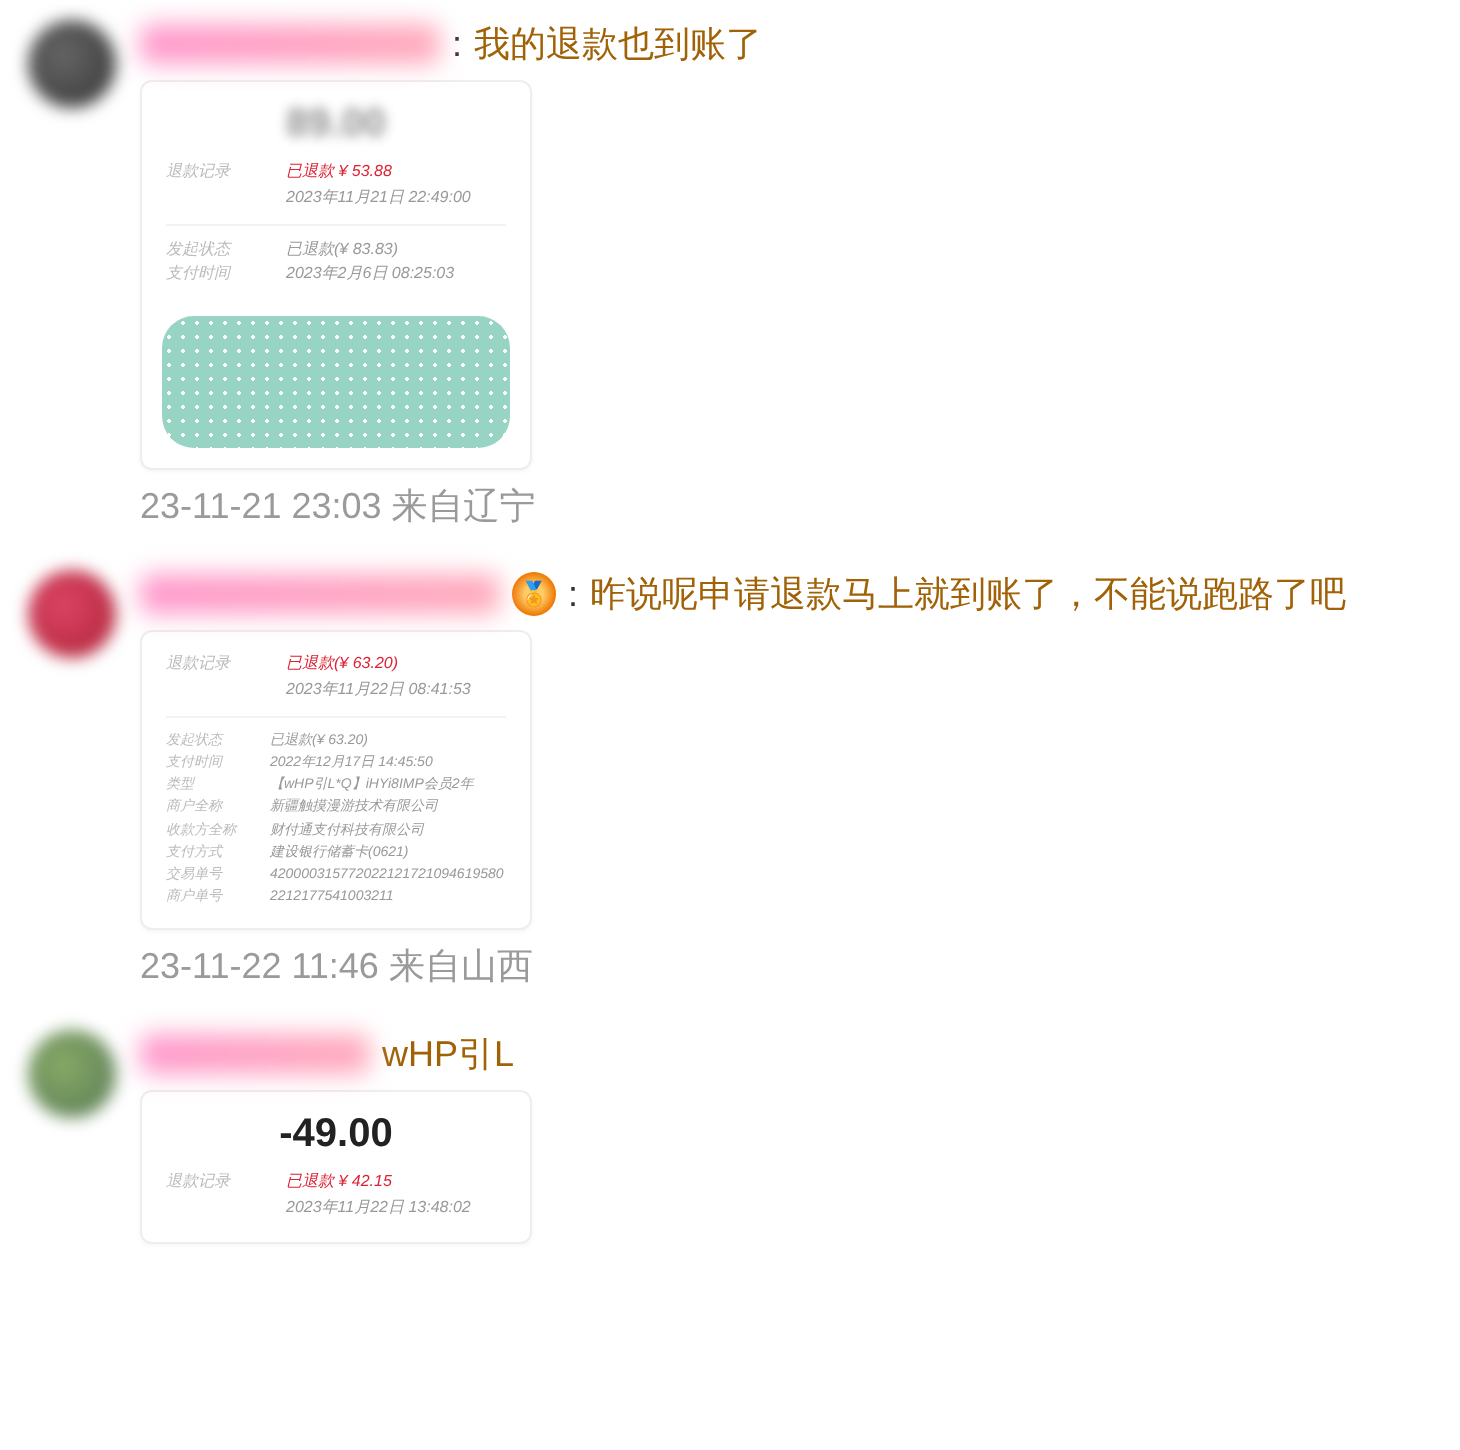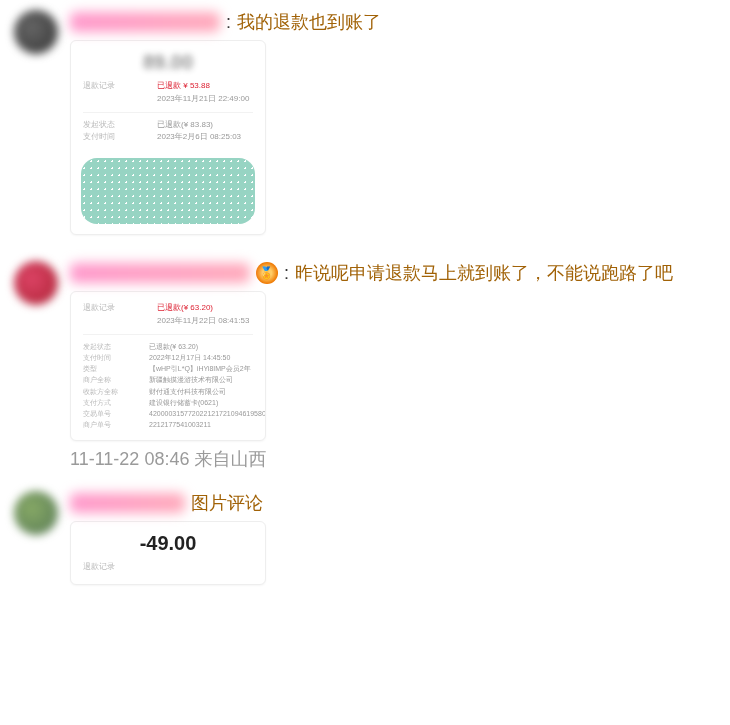--- a/index.html
+++ b/index.html
@@ -81,24 +81,25 @@
   .shot-pad { padding: 10px 12px; }
   .price-neg {
     text-align: center;
     font-size: 20px;
     font-weight: 600;
     color: #222;
     padding-bottom: 6px;
   }
   .shot-row {
     display: flex;
-    gap: 18px;
+    gap: 4px;
     font-size: 8px;
     color: #888;
     line-height: 1.6;
+    font-style: italic;
   }
   .shot-label {
     color: #bbb;
     width: 56px;
     flex-shrink: 0;
   }
   .shot-val { color: #999; }
   .shot-red { color: #d23; font-weight: 500; margin-top: 12px; }
   .divider { border-top: 1px solid #f2f2f2; margin: 6px 0; }
   .decor {
@@ -138,20 +139,24 @@
           <span class="shot-label">发起状态</span>
           <span class="shot-val">已退款(¥ 83.83)</span>
         </div>
         <div class="shot-row">
           <span class="shot-label">支付时间</span>
           <span class="shot-val">2023年2月6日 08:25:03</span>
         </div>
       </div>
       <div class="decor"></div>
     </div>
+    <div class="meta">
+      <span>23-11-21 23:03</span>
+      <span>来自辽宁</span>
+    </div>
   </div>
 </div>
 
 <div class="comment">
   <div class="avatar av2"></div>
   <div class="comment-body">
     <div class="comment-head">
       <span class="username-blur u2"></span>
       <span class="badge">🏅</span>
       <span class="prefix comment-text">:</span>
@@ -197,35 +202,39 @@
               <span class="shot-val">420000315772022121721094619580</span>
             </div>
           <div class="shot-row">
               <span class="shot-label">商户单号</span>
               <span class="shot-val">2212177541003211</span>
             </div>
         </div>
       </div>
     </div>
     <div class="meta">
-      <span>11-11-22 08:46</span>
+      <span>23-11-22 11:46</span>
       <span>来自山西</span>
     </div>
   </div>
 </div>
 
 <div class="comment">
   <div class="avatar av3"></div>
   <div class="comment-body">
     <div class="comment-head">
       <span class="username-blur u3"></span>
-      <span class="comment-text">图片评论</span>
+      <span class="comment-text">wHP引L</span>
     </div>
     <div class="shot">
       <div class="shot-pad">
         <div class="price-neg">-49.00</div>
         <div class="shot-row">
           <span class="shot-label">退款记录</span>
+          <span>
+            <span class="shot-red">已退款 ¥ 42.15</span><br>
+            <span class="shot-val">2023年11月22日 13:48:02</span>
+          </span>
         </div>
       </div>
     </div>
   </div>
 </div>
 
 </body></html>

